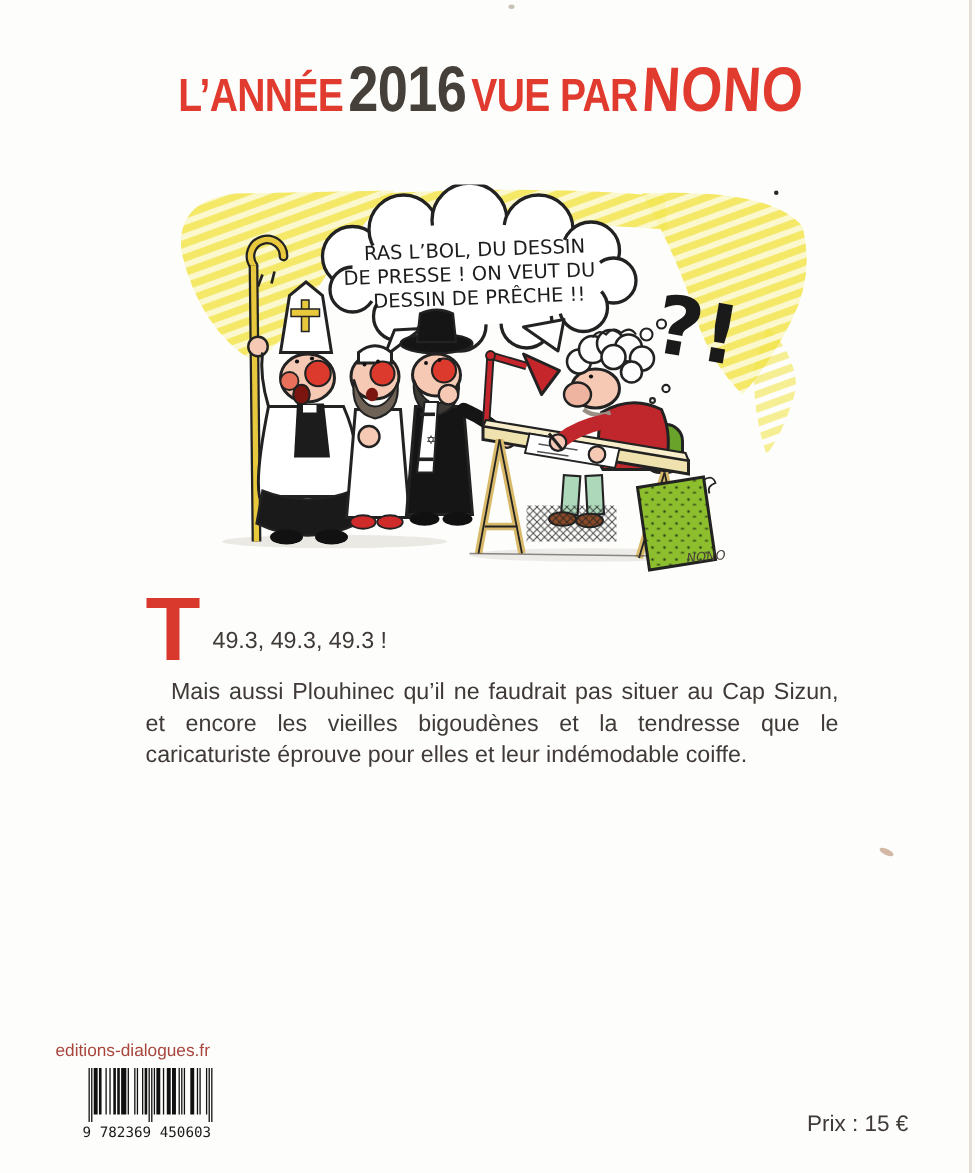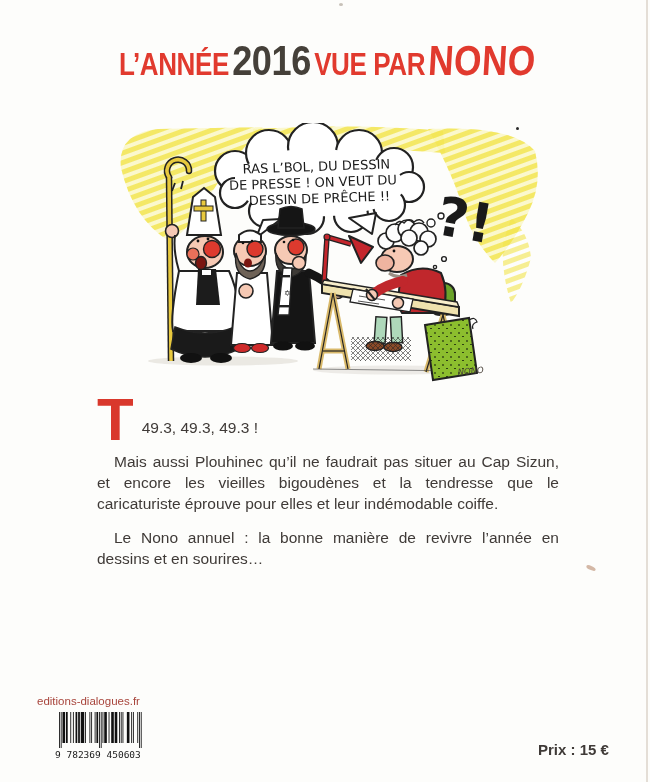--- a/index.html
+++ b/index.html
@@ -25,21 +25,21 @@
   #blurb p.first{text-align:left;text-indent:0;margin-bottom:13px;}
   #blurb p.p3{}
   #blurb p.p4{margin-bottom:9px;}
   .dropcap{
     float:left;font-size:60px;line-height:44px;font-weight:bold;
     color:#d9382c;margin:2px 8px 0 0;font-family:"Liberation Sans",sans-serif;
   }
   
   #website{position:absolute;left:37px;top:695px;font-size:11.5px;color:#a8453c;}
   #barcode{position:absolute;left:55px;top:710px;}
-  #price{position:absolute;left:538px;top:741px;font-size:15px;color:#3f3a37;font-weight:bold;}
+  #price{position:absolute;left:538px;top:741px;font-size:15px;color:#3f3a37;}
   
   #edge-line{position:absolute;right:2px;top:0;width:2px;height:782px;background:#d8d0c6;opacity:.7;}
   #smudge{position:absolute;left:586px;top:566px;width:10px;height:4px;background:#b98b6e;border-radius:50%;transform:rotate(25deg);opacity:.6;}
   #speck-1{position:absolute;left:516px;top:127px;width:3px;height:3px;background:#2a2a2a;border-radius:50%;}
   #speck-2{position:absolute;left:339px;top:3px;width:4px;height:3px;background:#b9b2a8;border-radius:50%;opacity:.8;}
 </style>
 </head>
 <body>
 
 <div id="canvas">
@@ -253,21 +253,20 @@
     <text x="345" y="252" font-size="8.5" font-style="italic" fill="#4a423a" font-family="'DejaVu Sans',sans-serif" transform="rotate(-5 345 252)">NONO</text>
   </svg>
 
   <div id="blurb">
     <p class="first">
       <span class="dropcap">T</span>
       <br>
       <span>49.3, 49.3, 49.3 !</span>
     </p>
     <p class="p3">Mais aussi Plouhinec qu’il ne faudrait pas situer au Cap Sizun, et encore les vieilles bigoudènes et la tendresse que le caricaturiste éprouve pour elles et leur indémodable coiffe.</p>
-    <p>Le Nono annuel : la bonne manière de revivre l’année en dessins et en sourires…</p>
   </div>
 
   <div id="website">editions-dialogues.fr</div>
 
   <svg id="barcode" width="120" height="52" viewBox="0 0 120 52">
     <g id="barcode-bars">
         <rect x="4.00" y="2" width="0.87" height="36" fill="#111"></rect>
         <rect x="5.74" y="2" width="0.87" height="36" fill="#111"></rect>
         <rect x="7.48" y="2" width="2.61" height="31" fill="#111"></rect>
         <rect x="10.96" y="2" width="1.74" height="31" fill="#111"></rect>

